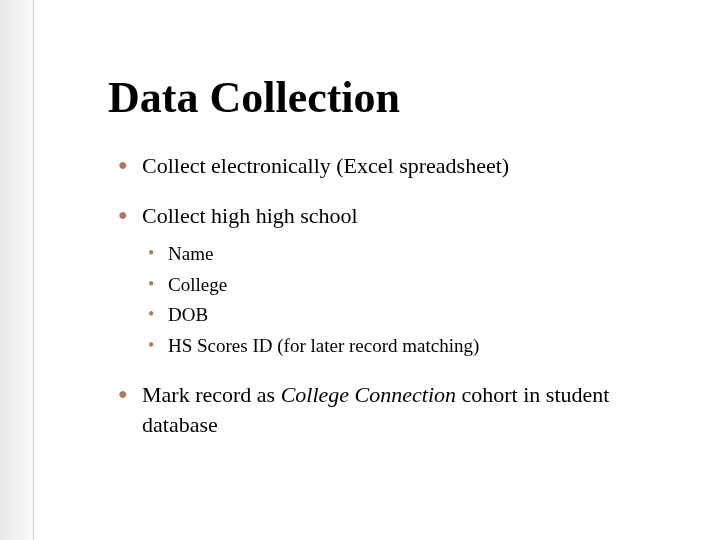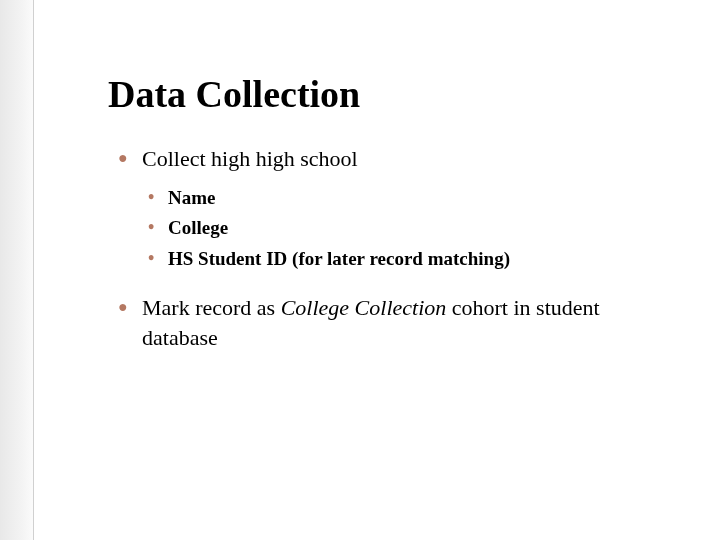--- a/index.html
+++ b/index.html
@@ -26,21 +26,21 @@
       border-right: 1px solid #d0d0d0;
     }
     .content {
       position: absolute;
       left: 0;
       top: 0;
       width: 100%;
       padding: 72px 60px 0 118px;
     }
     .title {
-      font-size: 38px;
+      font-size: 44px;
       font-weight: bold;
       margin-bottom: 28px;
       margin-left: -10px;
       font-family: 'Times New Roman', Georgia, serif;
     }
     .top-list {
       list-style: none;
     }
     .top-item {
       position: relative;
@@ -55,21 +55,20 @@
       position: absolute;
       left: 0;
       top: 3px;
       color: #b47862;
       font-size: 16px;
     }
     .sub-list {
       list-style: none;
       margin-top: 10px;
       margin-left: 6px;
-      font-weight: bold;
     }
     .sub-item {
       position: relative;
       padding-left: 20px;
       font-size: 19px;
       line-height: 1.5;
       margin-bottom: 2px;
       font-family: 'Times New Roman', Georgia, serif;
     }
     .sub-item::before {
@@ -86,33 +85,39 @@
   </style>
 </head>
 <body>
 
 <div class="left-rail"></div>
 
 <div class="content">
   <h1 class="title">Data Collection</h1>
 
   <ul class="top-list">
+    <li class="top-item">
+      <span>Collect electronically (Excel spreadsheet)</span>
+    </li>
 
     <li class="top-item">
       <span>Collect high high school</span>
       <ul class="sub-list">
         <li class="sub-item">
           <span>Name</span>
         </li>
         <li class="sub-item">
           <span>College</span>
         </li>
         <li class="sub-item">
-          <span>HS Student ID (for later record matching)</span>
+          <span>DOB</span>
+        </li>
+        <li class="sub-item">
+          <span>HS Scores ID (for later record matching)</span>
         </li>
       </ul>
     </li>
 
     <li class="top-item">
-      <span>Mark record as </span><span class="italic">College Collection</span><span> cohort in student database</span>
+      <span>Mark record as </span><span class="italic">College Connection</span><span> cohort in student database</span>
     </li>
   </ul>
 </div>
 
 </body></html>

